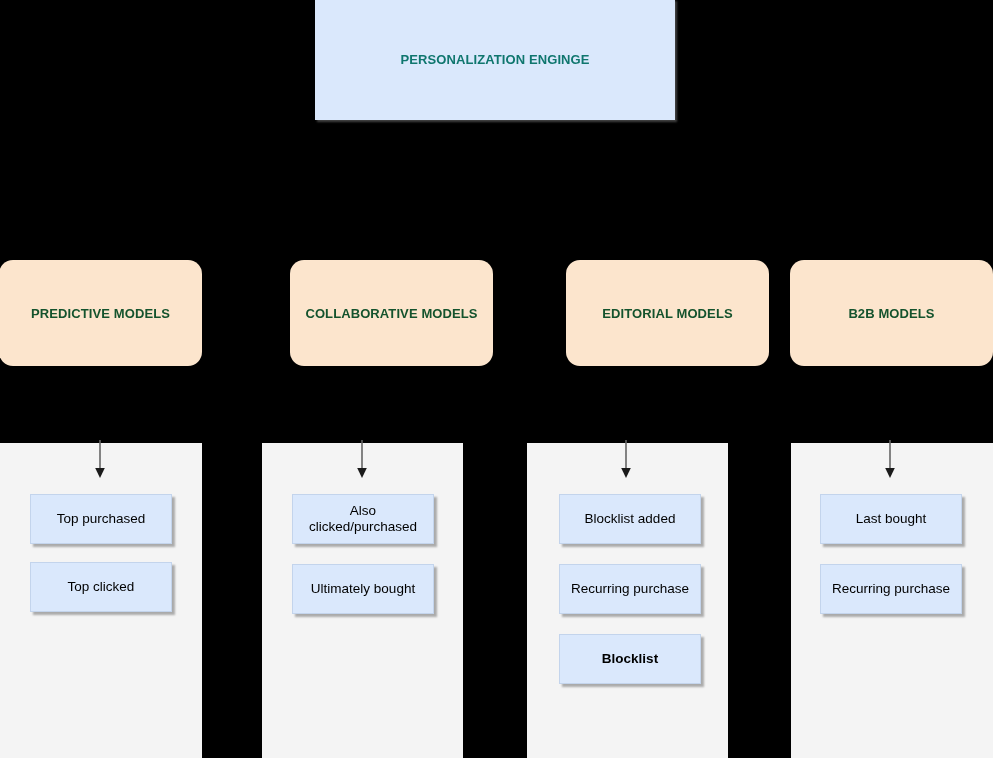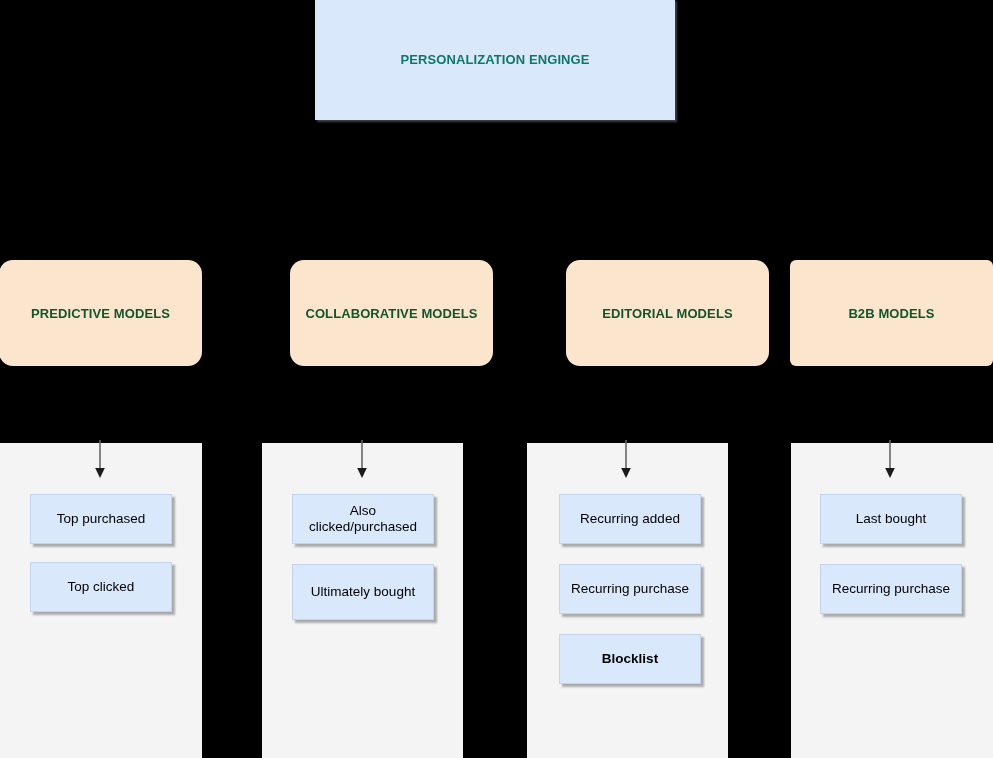--- a/index.html
+++ b/index.html
@@ -144,41 +144,41 @@
         <div class="cat-label">COLLABORATIVE MODELS</div>
       </div>
       <div class="panel" style="left: 262px; width: 201px;"></div>
       <svg class="arrow" viewBox="0 0 14 40" style="left: 355px;">
         <line x1="7" y1="0" x2="7" y2="31" stroke="#666666" stroke-width="1.6"></line>
         <path d="M 2.2 28 L 7 38 L 11.8 28 Z" fill="#1a1a1a"></path>
       </svg>
       <div class="leaf-box" style="left: 292px; top: 494px; width: 142px; height: 50px;">
         <div class="leaf-label">Also clicked/purchased</div>
       </div>
-      <div class="leaf-box" style="left: 292px; top: 564px; width: 142px; height: 56px;">
+      <div class="leaf-box" style="left: 292px; top: 564px; width: 142px; height: 50px;">
         <div class="leaf-label">Ultimately bought</div>
       </div>
       <div class="cat-box" style="left: 526px; width: 203px; margin-left: 40px;">
         <div class="cat-label">EDITORIAL MODELS</div>
       </div>
       <div class="panel" style="left: 527px; width: 201px;"></div>
       <svg class="arrow" viewBox="0 0 14 40" style="left: 619px;">
         <line x1="7" y1="0" x2="7" y2="31" stroke="#666666" stroke-width="1.6"></line>
         <path d="M 2.2 28 L 7 38 L 11.8 28 Z" fill="#1a1a1a"></path>
       </svg>
       <div class="leaf-box" style="left: 559px; top: 494px; width: 142px; height: 50px;">
-        <div class="leaf-label">Recurring added</div>
+        <div class="leaf-label">Blocklist added</div>
       </div>
       <div class="leaf-box" style="left: 559px; top: 564px; width: 142px; height: 50px;">
         <div class="leaf-label">Recurring purchase</div>
       </div>
       <div class="leaf-box" style="left: 559px; top: 634px; width: 142px; height: 50px; font-weight: bold;">
         <div class="leaf-label">Blocklist</div>
       </div>
-      <div class="cat-box" style="left: 790px; width: 203px; border-radius: 6px;">
+      <div class="cat-box" style="left: 790px; width: 203px;">
         <div class="cat-label">B2B MODELS</div>
       </div>
       <div class="panel" style="left: 791px; width: 202px;"></div>
       <svg class="arrow" viewBox="0 0 14 40" style="left: 883px;">
         <line x1="7" y1="0" x2="7" y2="31" stroke="#666666" stroke-width="1.6"></line>
         <path d="M 2.2 28 L 7 38 L 11.8 28 Z" fill="#1a1a1a"></path>
       </svg>
       <div class="leaf-box" style="left: 820px; top: 494px; width: 142px; height: 50px;">
         <div class="leaf-label">Last bought</div>
       </div>

